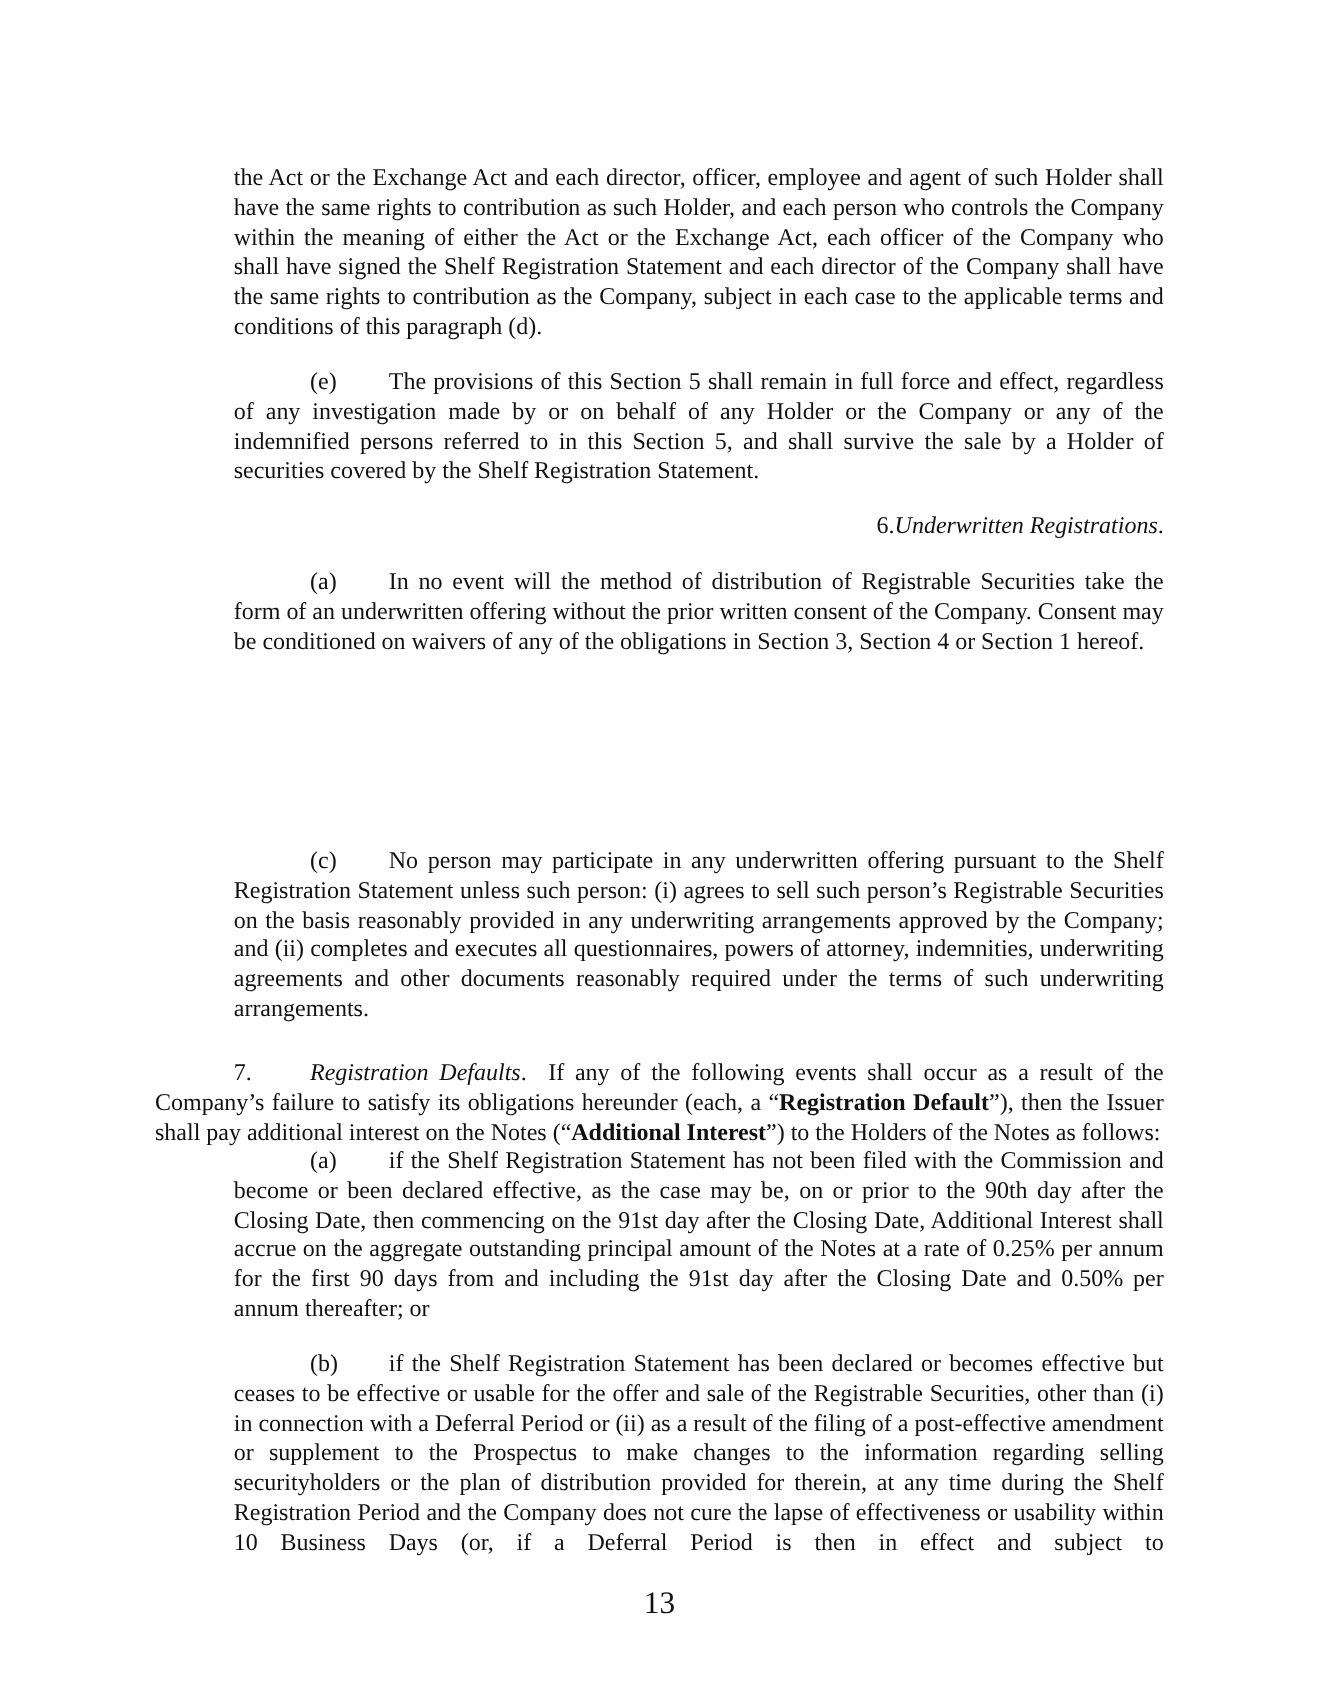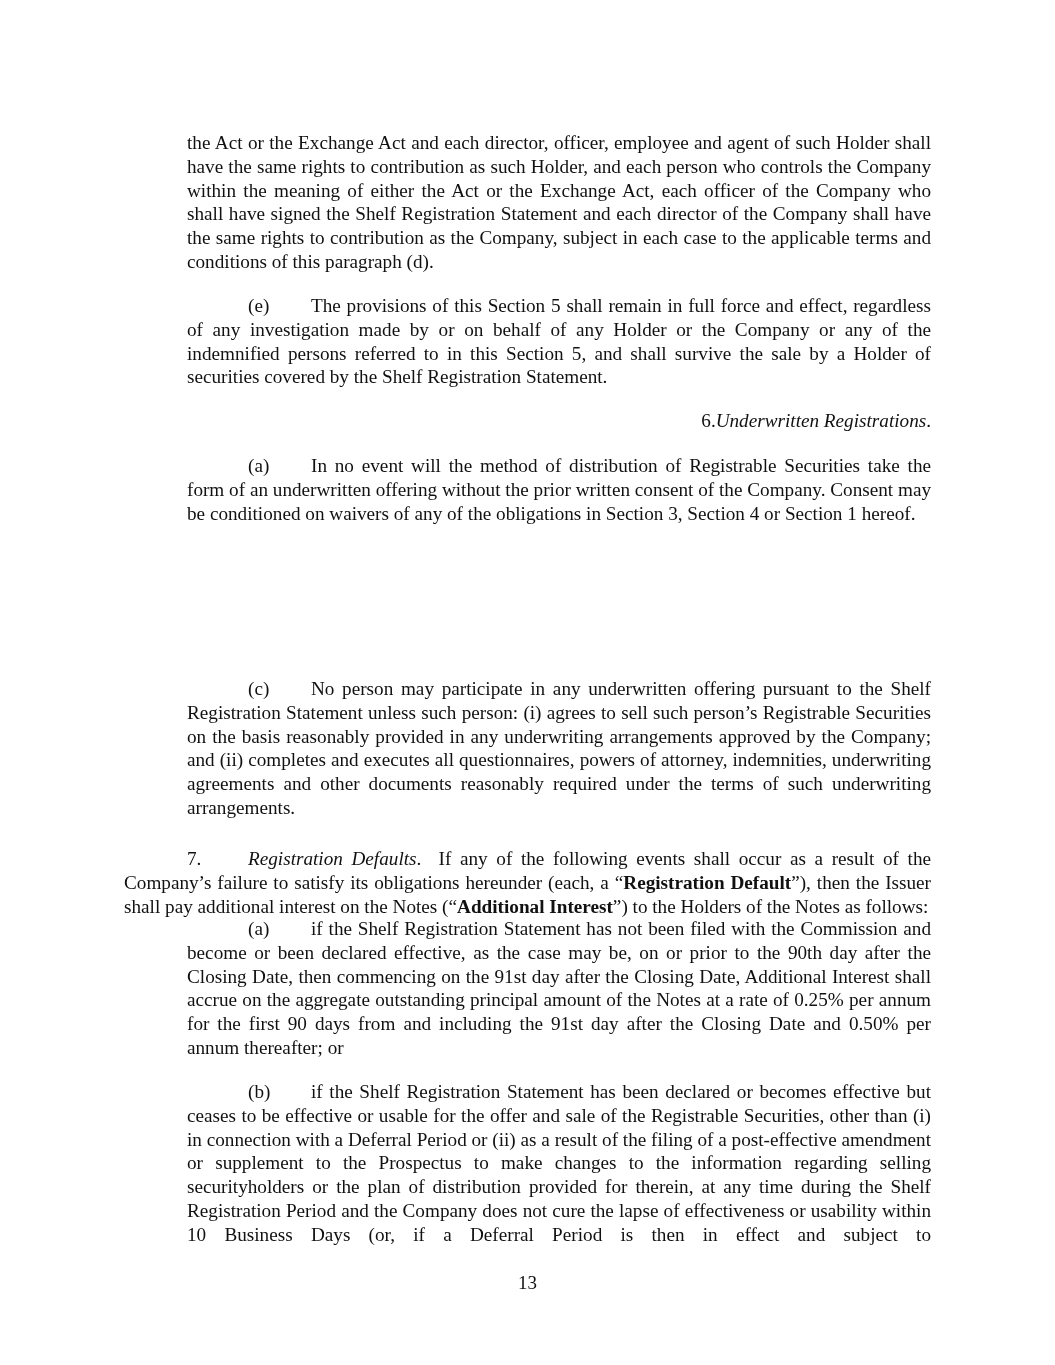--- a/index.html
+++ b/index.html
@@ -42,21 +42,21 @@
     .num7 { display: inline-block; width: 61px; }
     .heading-num { display: inline-block; width: 61px; }
     em { font-style: italic; }
     b { font-weight: bold; }
     .page-number {
       position: absolute;
       left: 0;
       width: 1055px;
       top: 1267px;
       text-align: center;
-      font-size: 19px;
+      font-size: 25px;
     }
   </style>
 </head>
 <body>
 
 <div class="page">
 
   <p class="para block" style="top:127px;">
     <span>the Act or the Exchange Act and each director, officer, employee and agent of such Holder shall have the same rights to contribution as such Holder, and each person who controls the Company within the meaning of either the Act or the Exchange Act, each officer of the Company who shall have signed the Shelf Registration Statement and each director of the Company shall have the same rights to contribution as the Company, subject in each case to the applicable terms and conditions of this paragraph (d).</span>
   </p>

